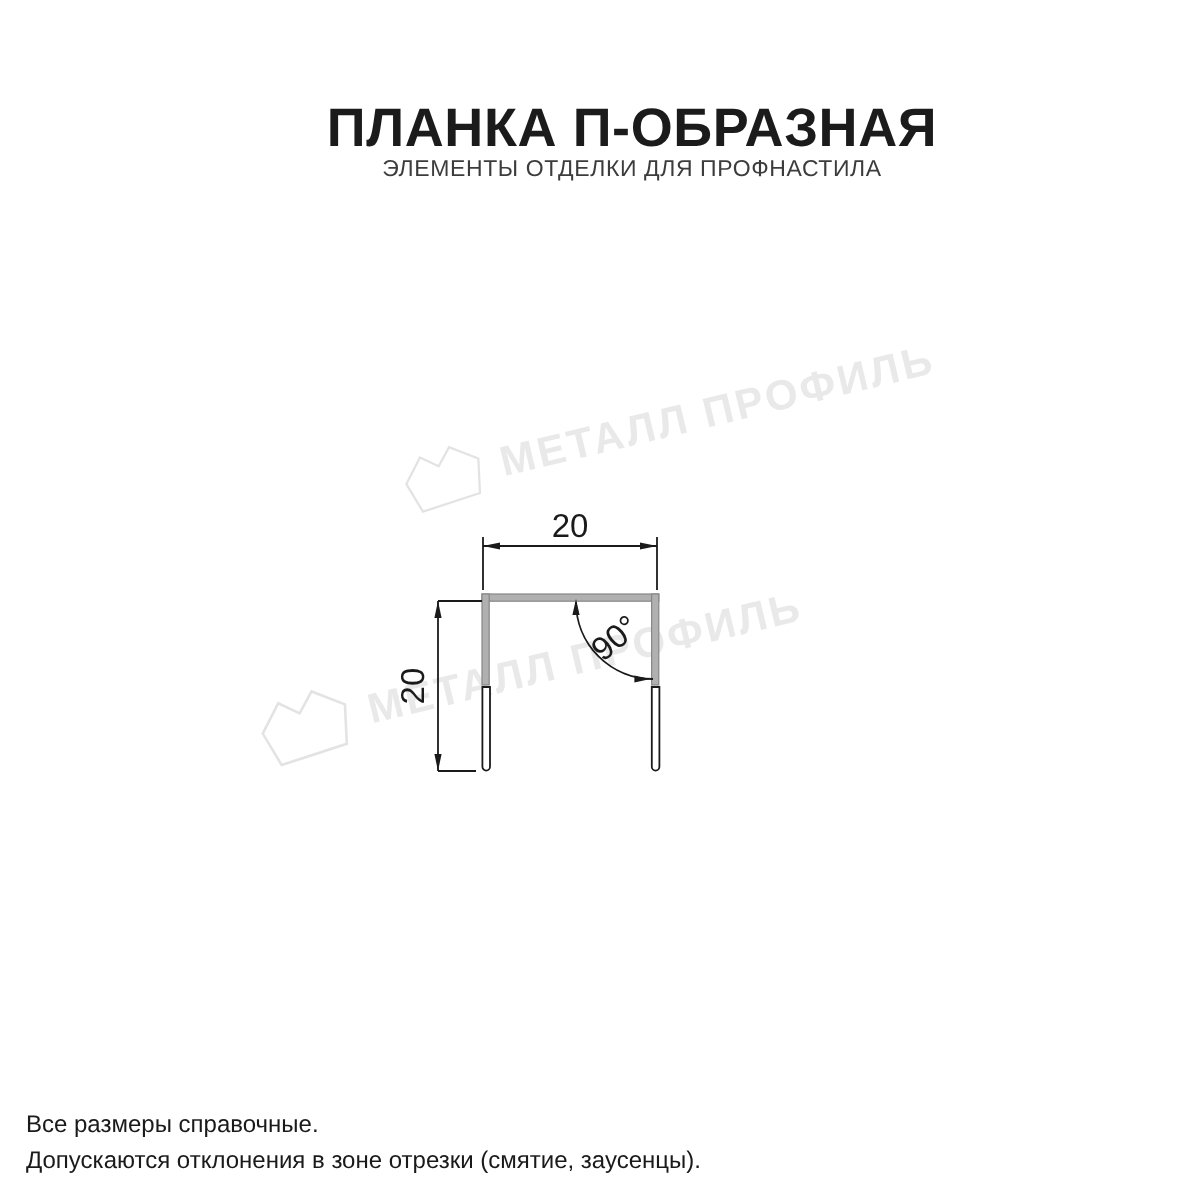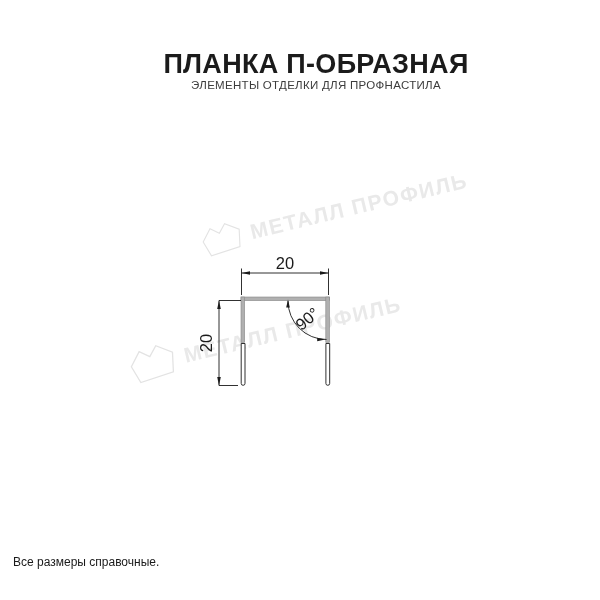--- a/index.html
+++ b/index.html
@@ -94,13 +94,14 @@
     <path d="M107,53 A38.5,38.5 0 0 0 145.5,91.5" fill="none" stroke="#1a1a1a" stroke-width="0.9"></path>
     <polygon points="107,51.5 105.2,59.5 108.8,59.5" fill="#1a1a1a"></polygon>
     <polygon points="144.2,91.5 136.2,89.7 136.2,93.3" fill="#1a1a1a"></polygon>
   </g>
   <text class="dimtext" x="126.5" y="76.5" text-anchor="middle" transform="rotate(-40 126.5 71)">90°</text>
 </svg>
 </div>
 
 <div class="footer">
   <div>Все размеры справочные.</div>
+  <div>Допускаются отклонения в зоне отрезки (смятие, заусенцы).</div>
 </div>
 
 </body></html>

